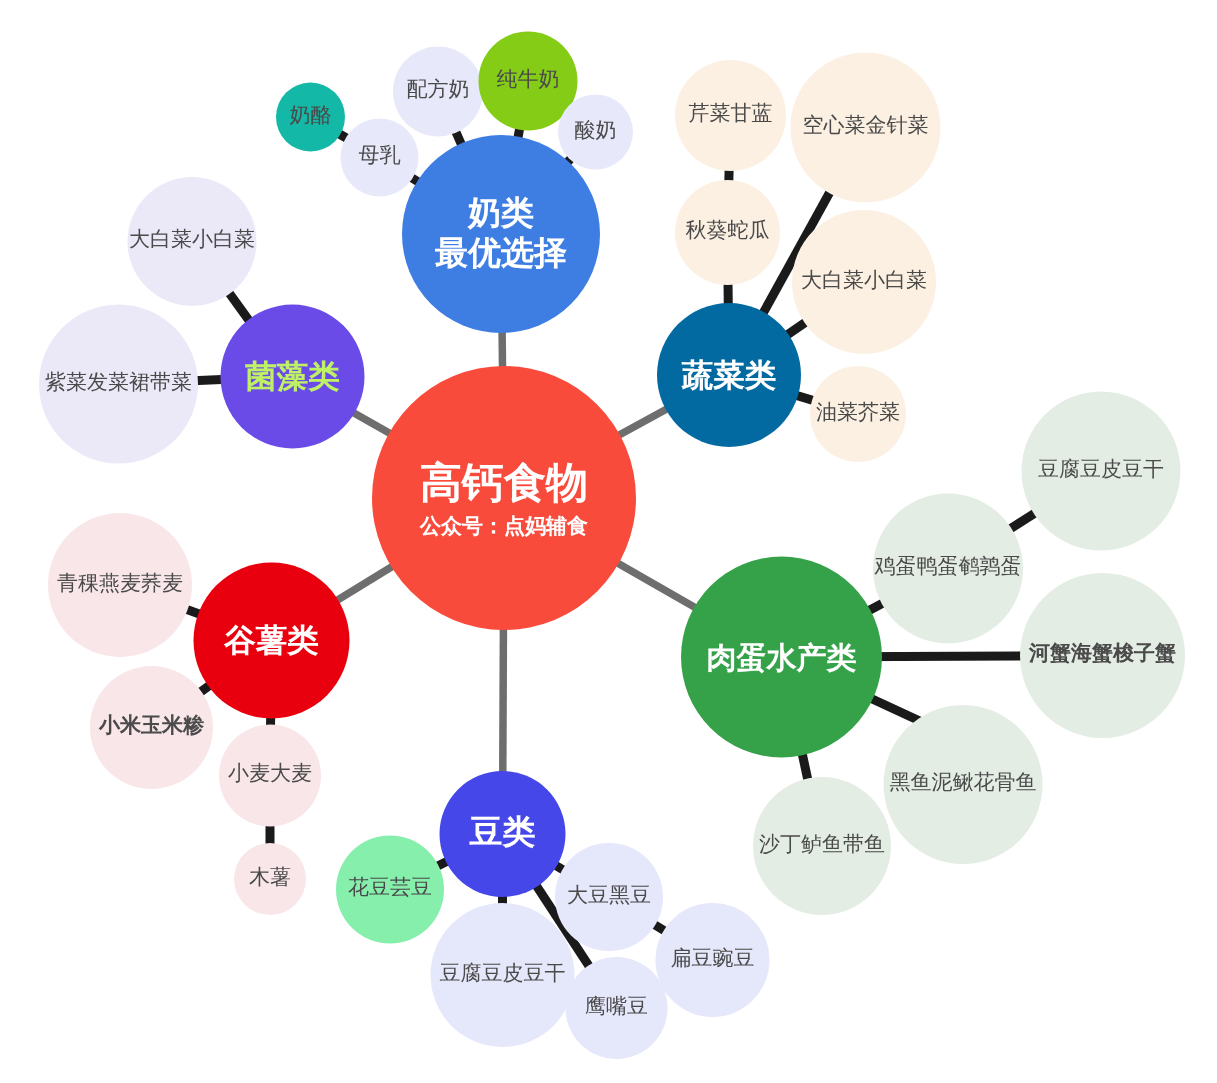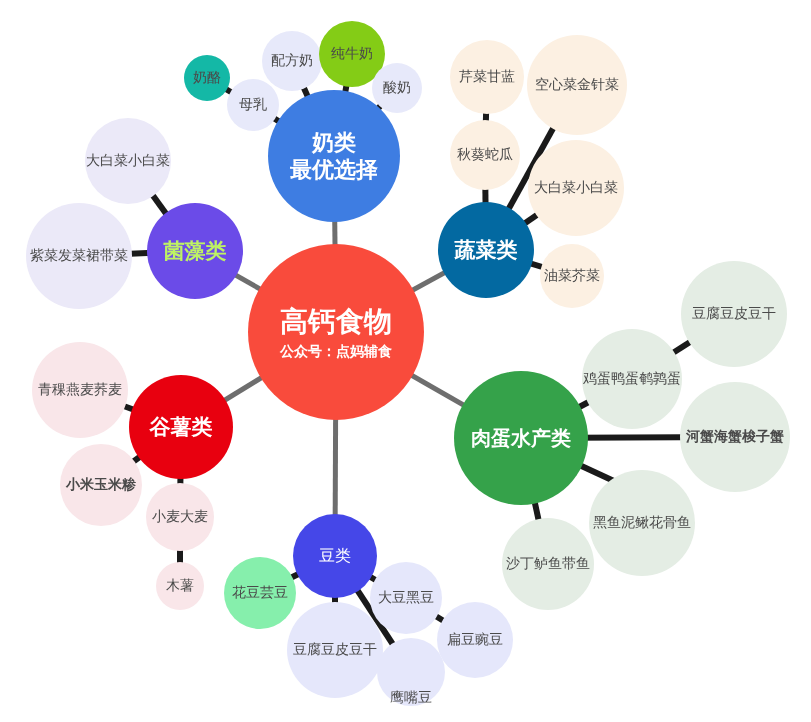--- a/index.html
+++ b/index.html
@@ -140,32 +140,32 @@
       <div class="node satellite" style="left: 60px; top: 444px; width: 82px; height: 82px; background: rgb(249, 230, 233); color: rgb(74, 74, 74);">
         <span class="label" style="font-size: 14px; font-weight: bold;">小米玉米糁</span>
       </div>
       <div class="node satellite" style="left: 146px; top: 483px; width: 68px; height: 68px; background: rgb(249, 230, 233); color: rgb(74, 74, 74);">
         <span class="label" style="font-size: 14px; font-weight: normal;">小麦大麦</span>
       </div>
       <div class="node satellite" style="left: 156px; top: 562px; width: 48px; height: 48px; background: rgb(249, 230, 233); color: rgb(74, 74, 74);">
         <span class="label" style="font-size: 14px; font-weight: normal;">木薯</span>
       </div>
       <div class="node category" style="left: 293px; top: 514px; width: 84px; height: 84px; background: rgb(69, 71, 232); color: rgb(255, 255, 255);">
-        <span class="label" style="font-size: 16px; font-weight: normal; text-align: right;">豆类</span>
+        <span class="label" style="font-size: 22px; font-weight: bold; text-align: right;">豆类</span>
       </div>
       <div class="node satellite" style="left: 224px; top: 557px; width: 72px; height: 72px; background: #86efac; color: rgb(74, 74, 74);">
         <span class="label" style="font-size: 14px; font-weight: normal;">花豆芸豆</span>
       </div>
       <div class="node satellite" style="left: 287px; top: 602px; width: 96px; height: 96px; background: rgb(229, 231, 251); color: rgb(74, 74, 74);">
         <span class="label" style="font-size: 14px; font-weight: normal;">豆腐豆皮豆干</span>
       </div>
       <div class="node satellite" style="left: 370px; top: 562px; width: 72px; height: 72px; background: rgb(229, 231, 251); color: rgb(74, 74, 74);">
         <span class="label" style="font-size: 14px; font-weight: normal;">大豆黑豆</span>
       </div>
-      <div class="node satellite" style="left: 377px; top: 638px; width: 68px; height: 68px; background: rgb(229, 231, 251); color: rgb(74, 74, 74); justify-content: flex-end;">
+      <div class="node satellite" style="left: 377px; top: 638px; width: 68px; height: 68px; background: rgb(229, 231, 251); color: rgb(74, 74, 74);">
         <span class="label" style="font-size: 14px; font-weight: normal;">鹰嘴豆</span>
       </div>
       <div class="node satellite" style="left: 437px; top: 602px; width: 76px; height: 76px; background: rgb(229, 231, 251); color: rgb(74, 74, 74);">
         <span class="label" style="font-size: 14px; font-weight: normal;">扁豆豌豆</span>
       </div>
       <div class="node category" style="left: 454px; top: 371px; width: 134px; height: 134px; background: rgb(53, 162, 74); color: rgb(255, 255, 255);">
         <span class="label" style="font-size: 20px; font-weight: bold;">肉蛋水产类</span>
       </div>
       <div class="node satellite" style="left: 582px; top: 329px; width: 100px; height: 100px; background: rgb(228, 237, 228); color: rgb(74, 74, 74);">
         <span class="label" style="font-size: 14px; font-weight: normal;">鸡蛋鸭蛋鹌鹑蛋</span>

